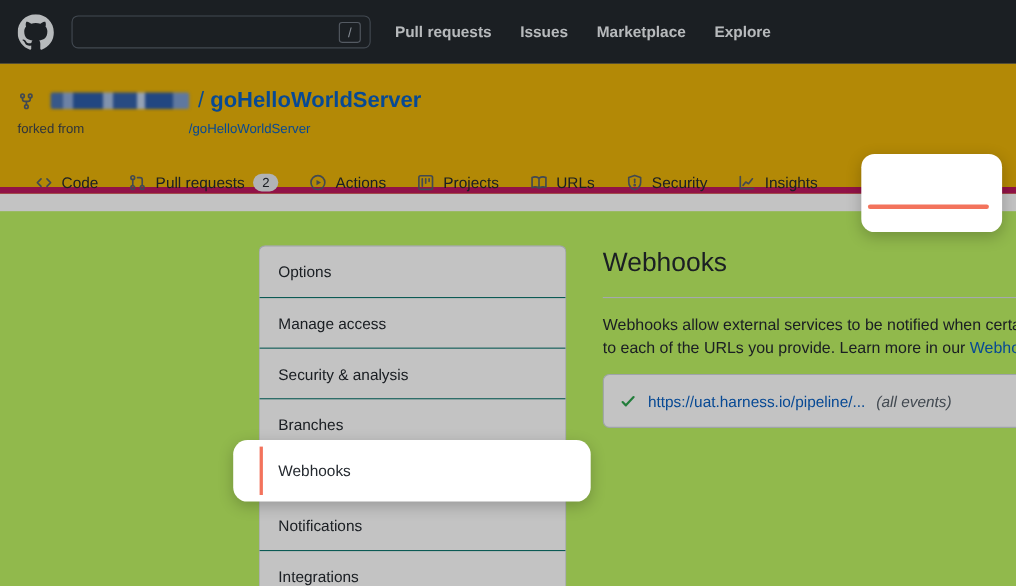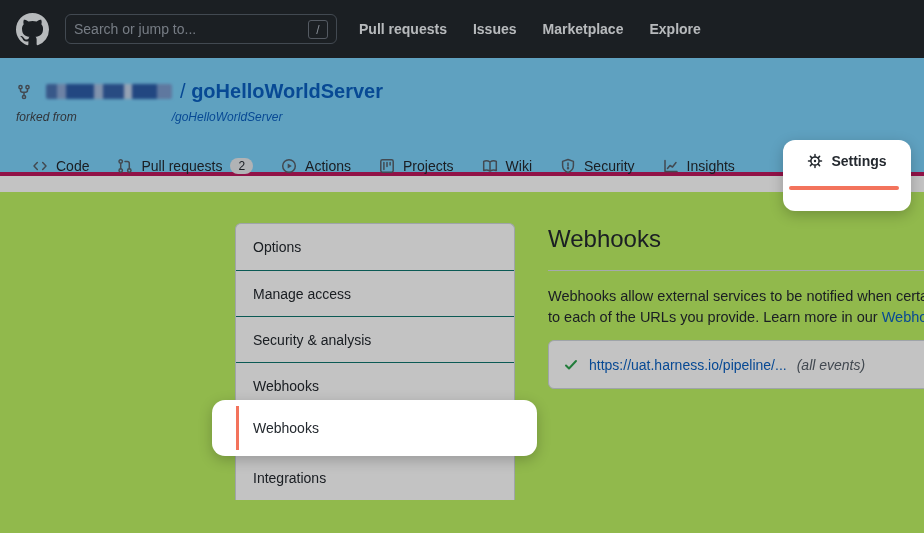--- a/index.html
+++ b/index.html
@@ -14,31 +14,31 @@
                display:flex; align-items:center; padding:0 8px; color:#9ba3ad; font-size:14px; position:relative; }
   .gh-search input { background:transparent; border:none; outline:none; color:#c9d1d9; font-size:14px;
                width:200px; font-family:"Liberation Sans", sans-serif; }
   .gh-search input::placeholder { color:#9ba3ad; }
   .slash-badge { position:absolute; right:8px; top:5px; width:20px; height:19px; border:1px solid #6e7681;
                border-radius:3px; color:#b1bac4; font-size:12px; display:flex; align-items:center; justify-content:center; }
   .gh-nav { display:flex; gap:26px; margin-left:22px; }
   .gh-nav .nav-link { color:#f0f3f6; font-size:14px; font-weight:700; cursor:pointer; white-space:nowrap; }
 
   
-  .repo-strip { position:absolute; left:0; top:58px; width:924px; height:118px; background:#7dd3fc;
-                border-bottom:4px solid #be185d; z-index:1; }
+  .repo-strip { position:absolute; left:0; top:58px; width:924px; height:118px; background:#eab308;
+                border-bottom:6px solid #be185d; z-index:1; }
   .repo-title-row { position:absolute; left:16px; top:22px; display:flex; align-items:center; }
   .repo-forked-icon { width:16px; height:16px; color:#57606a; }
   .blur-owner { margin-left:14px; width:126px; height:15px; border-radius:2px; filter:blur(1.6px);
       background:linear-gradient(90deg,#4a73b4 0%,#4a73b4 9%,#8fabd8 9%,#8fabd8 16%,#2d5da9 16%,#2d5da9 38%,
       #a9c0e2 38%,#a9c0e2 45%,#3562ab 45%,#3562ab 62%,#c3d4ec 62%,#c3d4ec 68%,#2d5da9 68%,#2d5da9 88%,#7d9dd0 88%,#7d9dd0 100%); }
   .repo-title { margin-left:8px; font-size:20px; color:#0a60c2; }
   .repo-title .sep { font-weight:400; }
   .repo-title .name { font-weight:700; cursor:pointer; }
-  .forked-row { position:absolute; left:16px; top:52px; font-size:12px; color:#40464d; display:flex; align-items:center;font-style:italic; }
+  .forked-row { position:absolute; left:16px; top:52px; font-size:12px; color:#40464d; display:flex; align-items:center; }
   .blur-forked { margin-left:5px; width:90px; height:13px; border-radius:2px; filter:blur(1.5px);
       background:linear-gradient(90deg,#3b68b0 0%,#3b68b0 22%,#9db8de 22%,#9db8de 34%,#2d5da9 34%,#2d5da9 60%,
       #b9cde9 60%,#b9cde9 70%,#46700  70%,#4a73b4 70%,#4a73b4 100%); }
   .forked-link { color:#0a60c2; cursor:pointer; }
 
   .tabs-row { position:absolute; left:32px; top:82px; height:52px; display:flex; gap:28px; align-items:center;justify-content:flex-end; }
   .tab { display:flex; align-items:center; gap:8px; cursor:pointer; white-space:nowrap; }
   .tab .t-icon { width:16px; height:16px; color:#57606a; }
   .tab .t-label { font-size:14px; color:#24292f; }
   .tab .t-badge { background:#e8eaed; border-radius:10px; font-size:12px; color:#24292f; padding:1px 8px; }
@@ -83,21 +83,20 @@
 </head>
 <body>
 
 <div class="viewport">
 
   <div class="gh-header">
     <svg class="gh-logo" viewBox="0 0 16 16" fill="#f0f3f6">
       <path d="M8 0C3.58 0 0 3.58 0 8c0 3.54 2.29 6.53 5.47 7.59.4.07.55-.17.55-.38 0-.19-.01-.82-.01-1.49-2.01.37-2.53-.49-2.69-.94-.09-.23-.48-.94-.82-1.13-.28-.15-.68-.52-.01-.53.63-.01 1.08.58 1.23.82.72 1.21 1.87.87 2.33.66.07-.52.28-.87.51-1.07-1.78-.2-3.64-.89-3.64-3.95 0-.87.31-1.59.82-2.15-.08-.2-.36-1.02.08-2.12 0 0 .67-.21 2.2.82.64-.18 1.32-.27 2-.27s1.36.09 2 .27c1.53-1.04 2.2-.82 2.2-.82.44 1.1.16 1.92.08 2.12.51.56.82 1.27.82 2.15 0 3.07-1.87 3.75-3.65 3.95.29.25.54.73.54 1.48 0 1.07-.01 1.93-.01 2.2 0 .21.15.46.55.38A8.01 8.01 0 0 0 16 8c0-4.42-3.58-8-8-8z"></path>
     </svg>
     <div class="gh-search">
-      <input type="text" placeholder="Search or jump to..." style="">
       <span class="slash-badge">/</span>
     </div>
     <div class="gh-nav">
       <span class="nav-link">Pull requests</span>
       <span class="nav-link">Issues</span>
       <span class="nav-link">Marketplace</span>
       <span class="nav-link">Explore</span>
     </div>
   </div>
 
@@ -149,21 +148,21 @@
         <svg class="t-icon" viewBox="0 0 16 16" fill="none" stroke="currentColor" stroke-width="1.5" stroke-linecap="round">
             <rect x="1.8" y="1.8" width="12.4" height="12.4" rx="1.6"></rect>
             <path d="M4.9 4.6v6.8M8 4.6v4M11.1 4.6v2.4"></path>
           </svg>
         <span class="t-label">Projects</span>
       </div>
       <div class="tab">
         <svg class="t-icon" viewBox="0 0 16 16" fill="none" stroke="currentColor" stroke-width="1.5" stroke-linejoin="round">
             <path d="M1.7 3.4c2-.9 4.2-.8 6.3.6 2.1-1.4 4.3-1.5 6.3-.6v9.1c-2-.9-4.2-.8-6.3.6-2.1-1.4-4.3-1.5-6.3-.6zM8 4v9"></path>
           </svg>
-        <span class="t-label">Wiki</span>
+        <span class="t-label">URLs</span>
       </div>
       <div class="tab">
         <svg class="t-icon" viewBox="0 0 16 16" fill="none" stroke="currentColor" stroke-width="1.5" stroke-linejoin="round">
             <path d="M8 1.5 13.4 3.4v4.2c0 3.4-2.4 5.8-5.4 6.9-3-1.1-5.4-3.5-5.4-6.9V3.4z"></path>
             <path d="M8 5v3" stroke-linecap="round"></path>
             <circle cx="8" cy="10.3" r="0.5" fill="currentColor"></circle>
           </svg>
         <span class="t-label">Security</span>
       </div>
       <div class="tab">
@@ -174,20 +173,21 @@
         <span class="t-label">Insights</span>
       </div>
     </div>
   </div>
 
   <div class="content">
     <div class="side-menu">
       <div class="side-item">Options</div>
       <div class="side-item">Manage access</div>
       <div class="side-item">Security &amp; analysis</div>
+      <div class="side-item">Branches</div>
       <div class="side-item">Webhooks</div>
       <div class="side-item">Notifications</div>
       <div class="side-item">Integrations</div>
     </div>
 
     <div class="main-col">
       <div class="main-title">Webhooks</div>
       <div class="main-divider"></div>
       <div class="main-desc">
         <span>Webhooks allow external services to be notified when certain events happen.</span><br>
@@ -199,28 +199,20 @@
           </svg>
         <span class="webhook-url">https://uat.harness.io/pipeline/...</span>
         <span class="webhook-scope">(all events)</span>
       </div>
     </div>
   </div>
 
   <div class="dim-overlay"></div>
 
   <div class="spot spot-settings">
-    <div class="tab-inner">
-      <svg class="t-icon" viewBox="0 0 16 16" fill="none" stroke="currentColor" stroke-width="1.5" stroke-linecap="round">
-        <circle cx="8" cy="8" r="4.1"></circle>
-        <circle cx="8" cy="8" r="1.2" fill="currentColor" stroke="none"></circle>
-        <path d="M8 1.5v2.1M8 12.4v2.1M1.5 8h2.1M12.4 8h2.1M3.4 3.4l1.5 1.5M11.1 11.1l1.5 1.5M12.6 3.4l-1.5 1.5M4.9 11.1l-1.5 1.5"></path>
-      </svg>
-      <span class="t-label">Settings</span>
-    </div>
     <div class="tab-underline"></div>
   </div>
 
   <div class="spot spot-webhooks">
     <div class="active-bar"></div>
     <div class="active-label">Webhooks</div>
   </div>
 
 </div>
 

